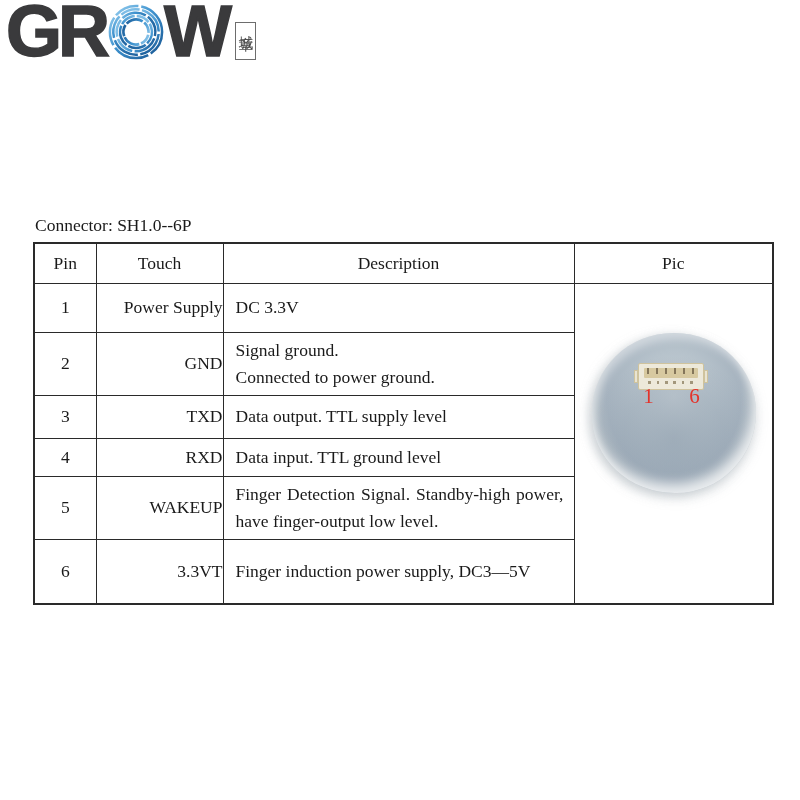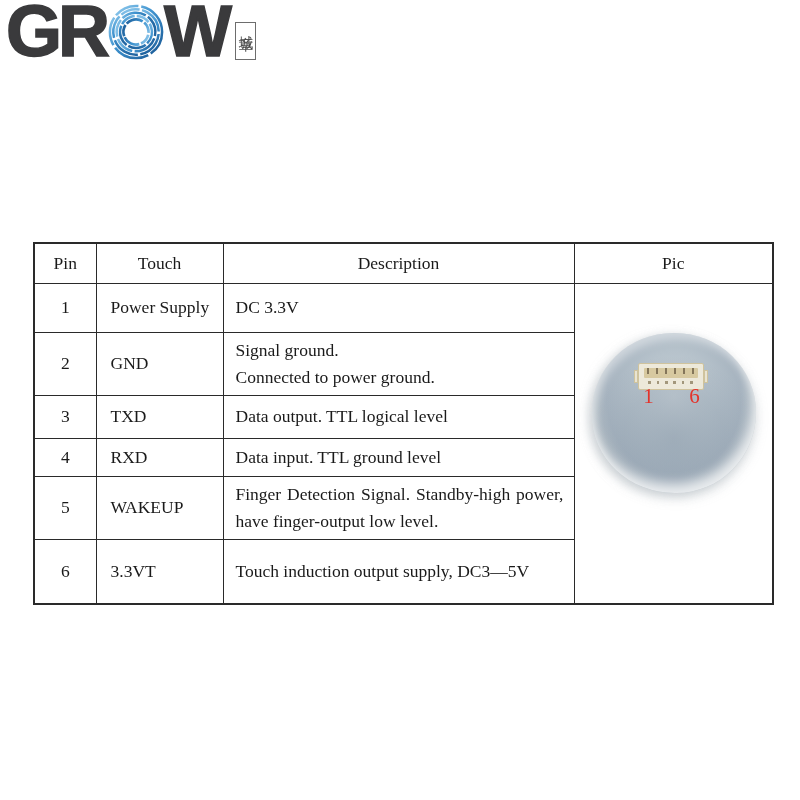--- a/index.html
+++ b/index.html
@@ -30,21 +30,21 @@
   table.pinout td, table.pinout th { border:1px solid #2a2a2a;
                  font-size:17.5px; font-weight:normal; vertical-align:middle; }
   tr.hdr    { height:40px;margin-top:24px; }
   tr.row-1  { height:49px; }
   tr.row-2  { height:53px; }
   tr.row-3  { height:43px; }
   tr.row-4  { height:38px; }
   tr.row-5  { height:48px; }
   tr.row-6  { height:65px; }
   .c-pin  { text-align:center; }
-  .c-name { text-align:left; padding-left:14px; }
+  .c-name { text-align:right; padding-left:14px; }
   .c-desc { text-align:left; padding:4px 10px 4px 12px; white-space:pre-line;
             line-height:27px;margin-left:40px; }
   .c-desc.justify { text-align:justify; white-space:normal; }
   th { text-align:center; }
 
   
   .c-pic { position:relative; padding:0; }
   .sensor { position:absolute; left:0; top:0; width:100%; height:100%; }
   .dome { position:absolute; left:17px; top:49px; width:164px; height:160px;
           border-radius:50% 50% 49% 51% / 50% 50% 51% 49%;
@@ -94,20 +94,21 @@
         <circle cx="30" cy="30" r="20" stroke-width="2.6" stroke-dasharray="18 2.5 26 2.5 20 2.5" transform="rotate(-40 30 30)"></circle>
         <circle cx="30" cy="30" r="16.5" stroke-width="2.6" stroke-dasharray="14 2 22 2 16 2" transform="rotate(70 30 30)"></circle>
         <circle cx="30" cy="30" r="13" stroke-width="2.8" stroke-dasharray="12 2 18 2 12 2" transform="rotate(160 30 30)"></circle>
       </g>
       <circle cx="30" cy="30" r="9.5" fill="#ffffff"></circle>
     </svg>
     <span class="logo-word" style="color: rgb(58, 58, 60);">W</span>
     <span class="seal">城章</span>
   </div>
 
+  <div class="conn-label">Connector: SH1.0--6P</div>
 
   <table class="pinout">
     <colgroup>
       <col style="width:62px">
         <col style="width:127px">
         <col style="width:351px">
         <col style="width:199px">
     </colgroup>
     <tbody>
         <tr class="hdr">
@@ -150,33 +151,33 @@
     </tr>
     <tr class="row-2">
       <td class="c-pin">2</td>
       <td class="c-name">GND</td>
       <td class="c-desc">Signal ground.
 Connected to power ground.</td>
     </tr>
     <tr class="row-3">
       <td class="c-pin">3</td>
       <td class="c-name">TXD</td>
-      <td class="c-desc">Data output. TTL logical level</td>
+      <td class="c-desc">Data output. TTL supply level</td>
     </tr>
     <tr class="row-4">
       <td class="c-pin">4</td>
       <td class="c-name">RXD</td>
       <td class="c-desc">Data input. TTL ground level</td>
     </tr>
     <tr class="row-5">
       <td class="c-pin">5</td>
       <td class="c-name">WAKEUP</td>
       <td class="c-desc justify">Finger Detection Signal. Standby-high power, have finger-output low level.</td>
     </tr>
     <tr class="row-6">
       <td class="c-pin">6</td>
       <td class="c-name">3.3VT</td>
-      <td class="c-desc">Touch induction output supply, DC3—5V</td>
+      <td class="c-desc">Finger induction power supply, DC3—5V</td>
     </tr>
   </tbody>
     </table>
 
 </div>
 
 </body></html>

